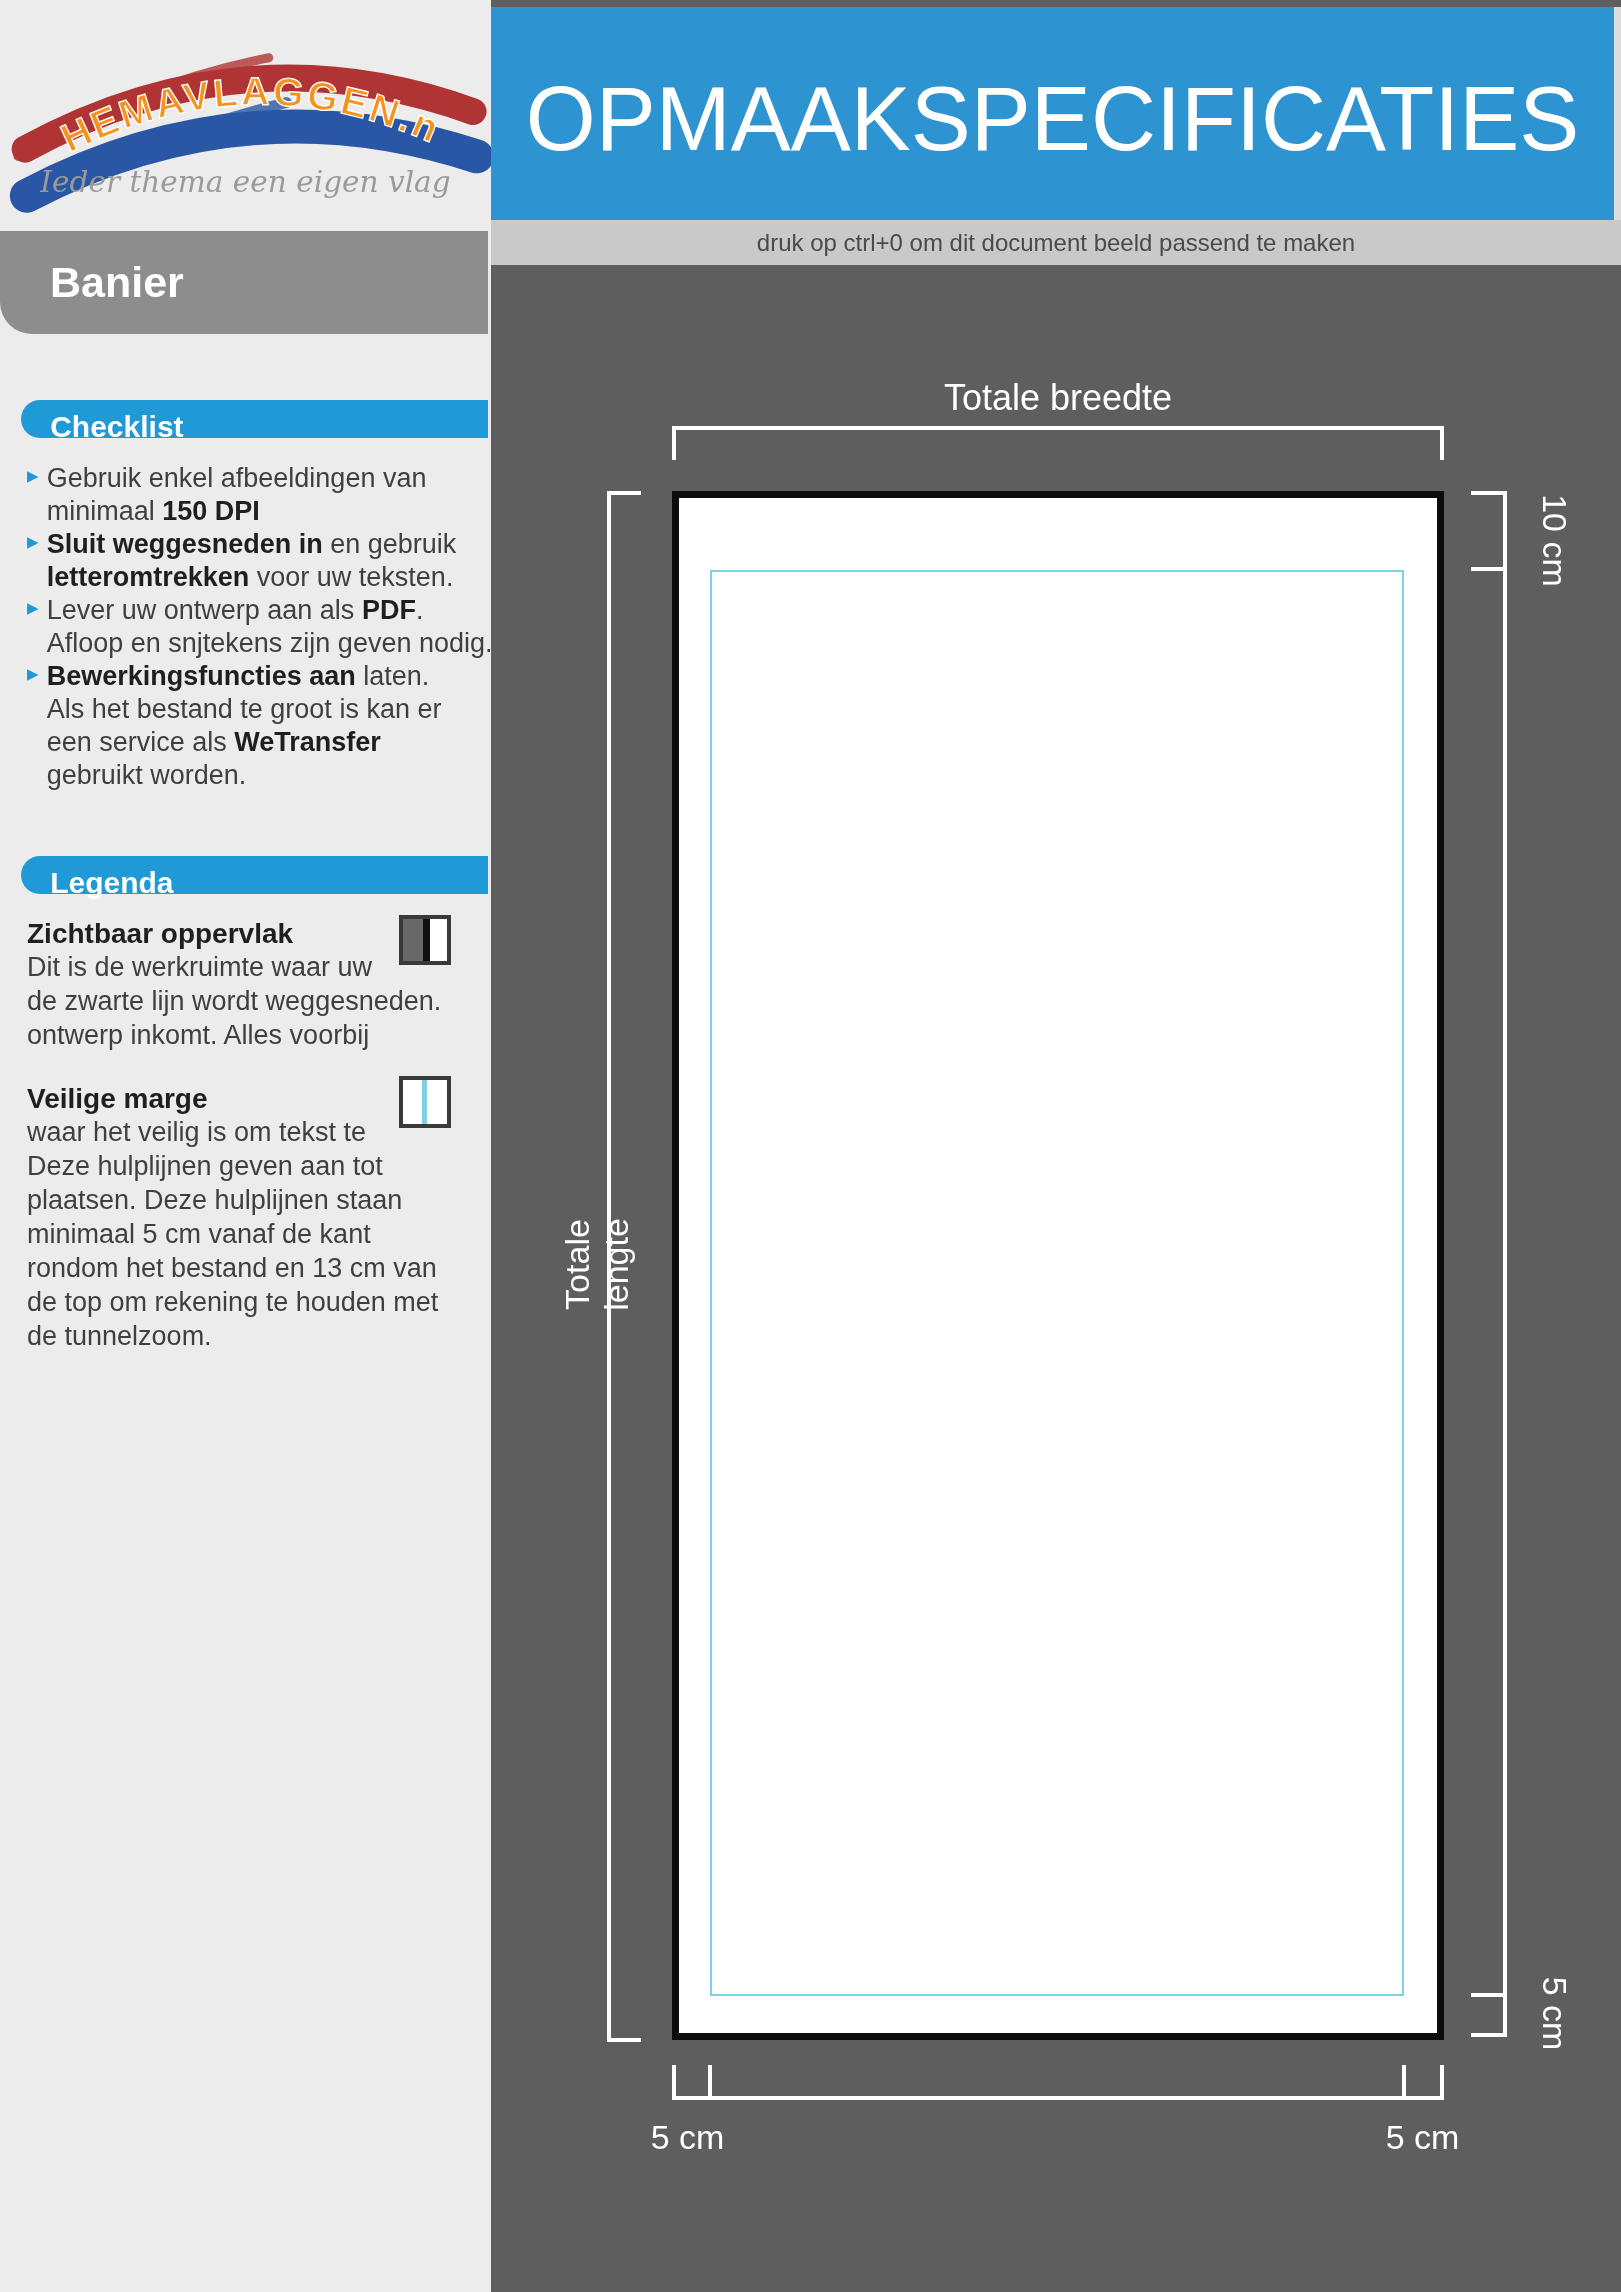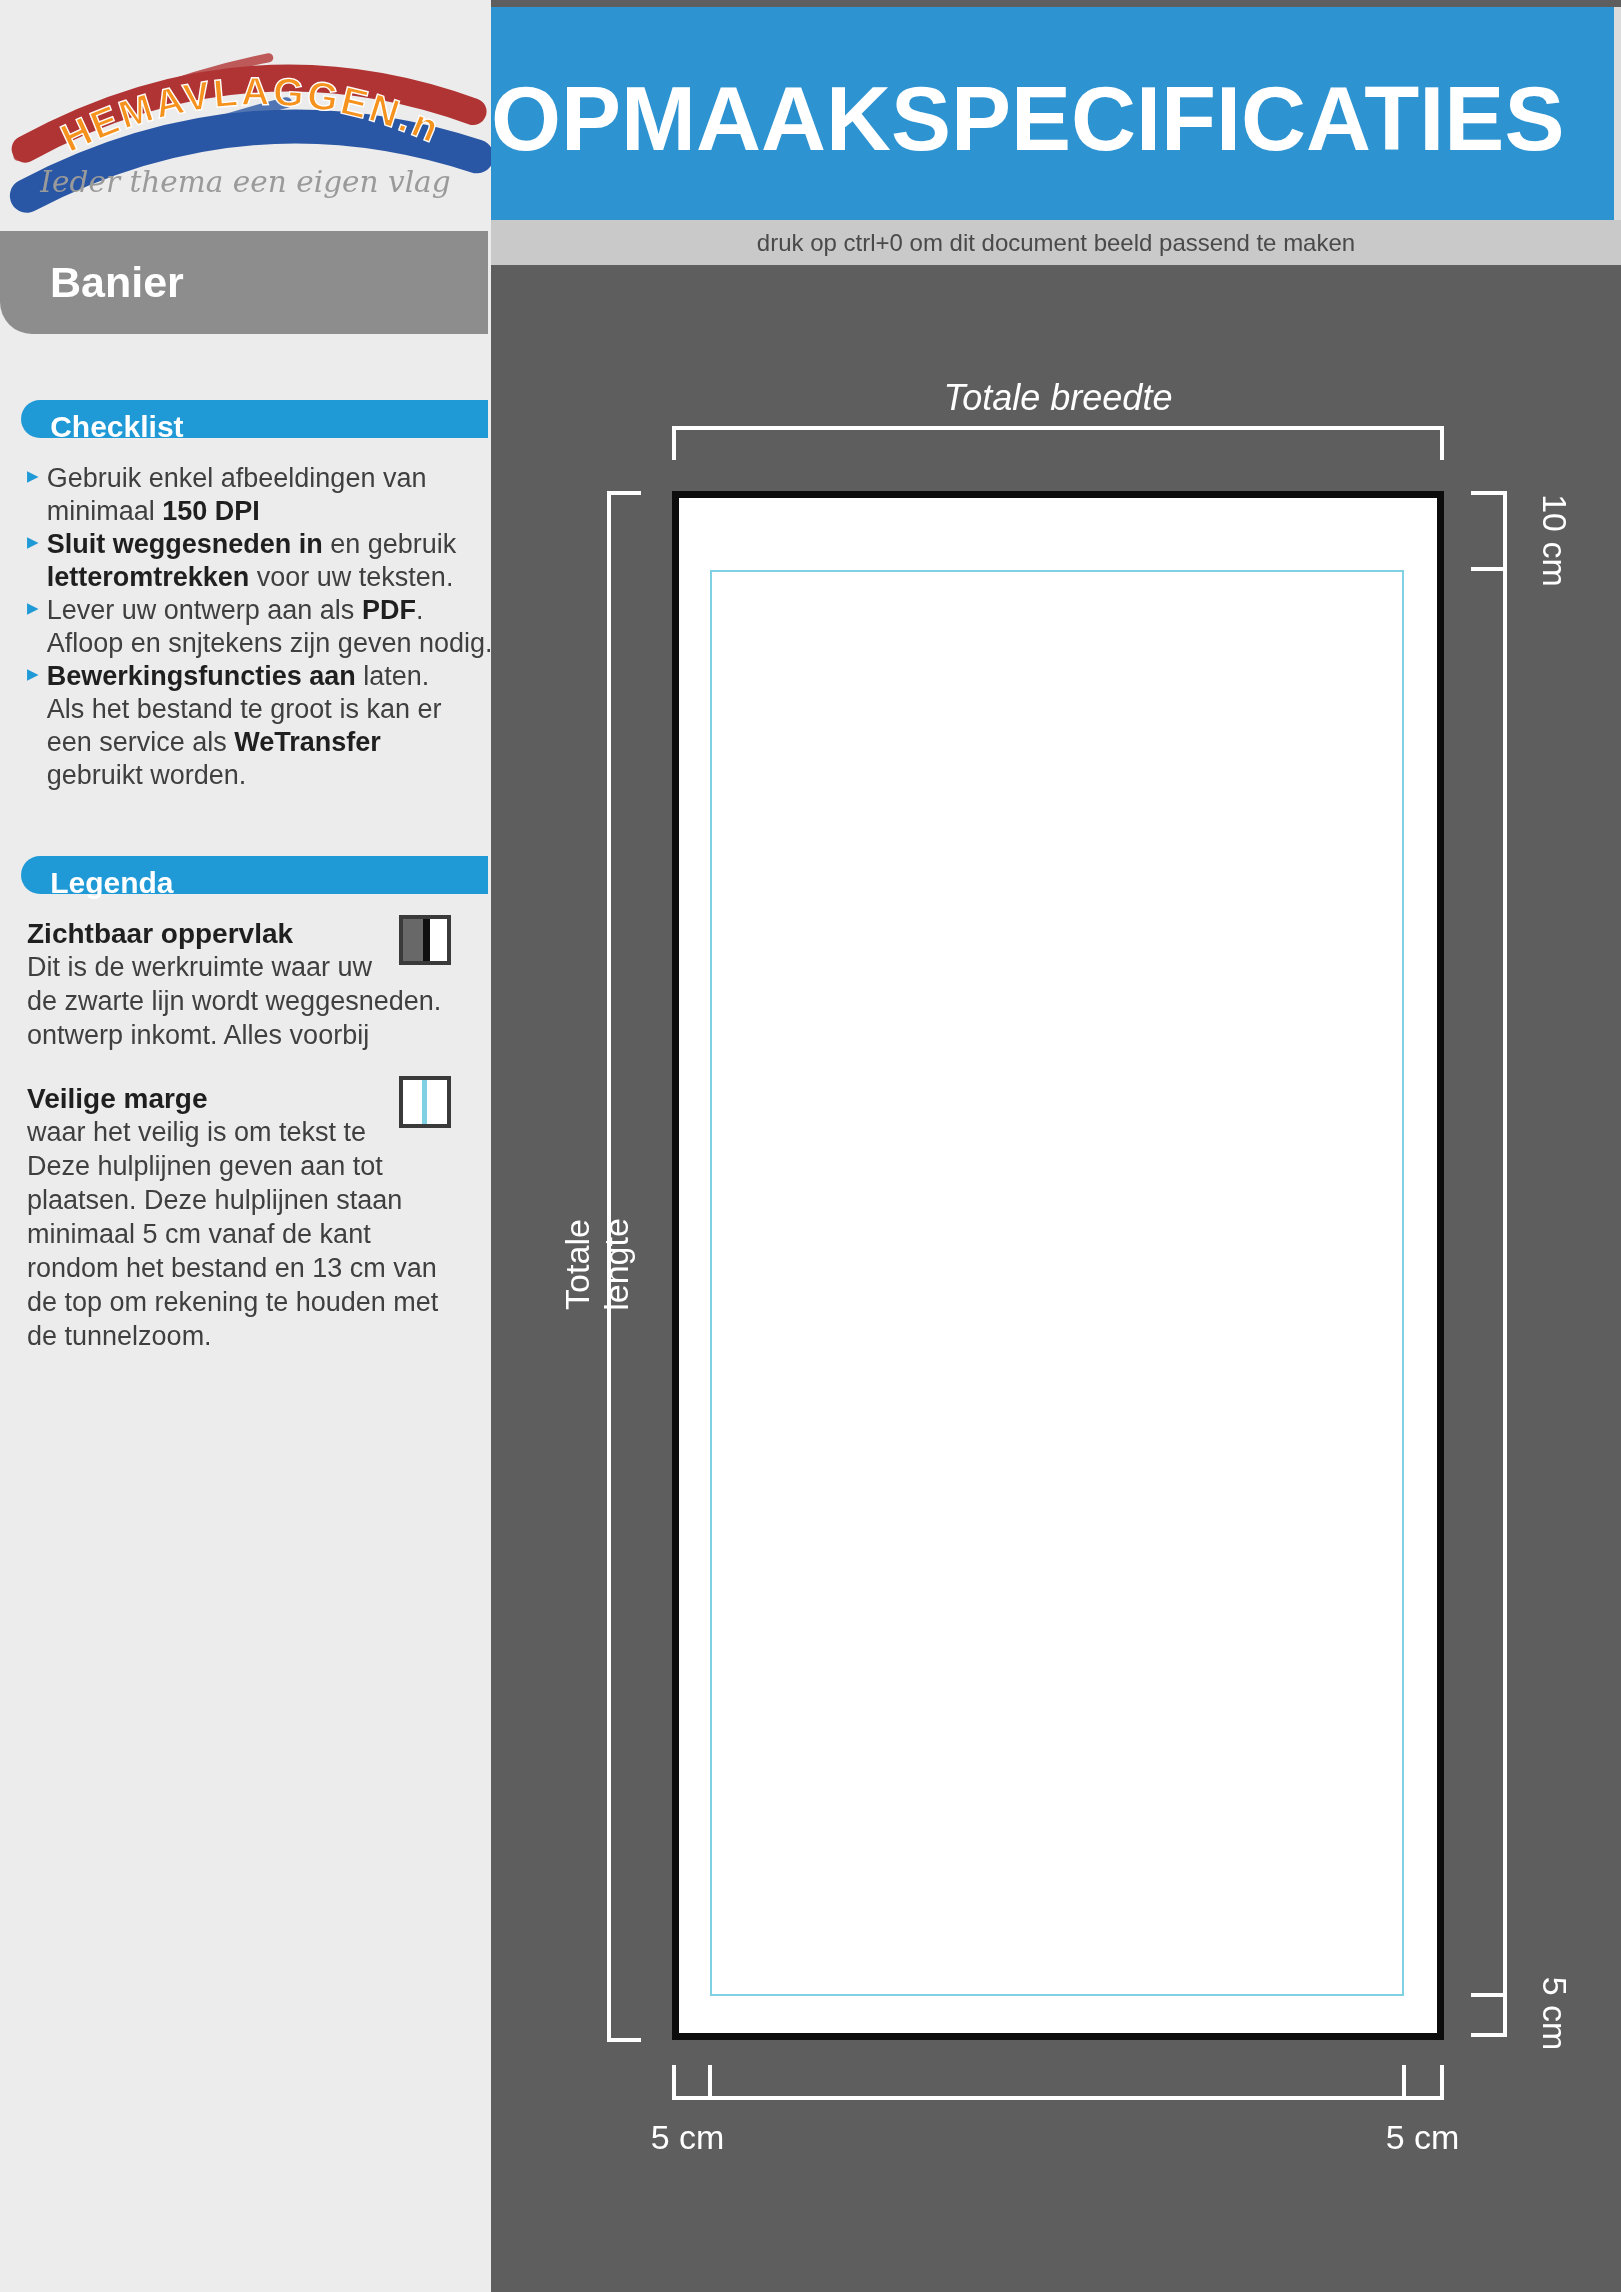--- a/index.html
+++ b/index.html
@@ -5,21 +5,21 @@
   :root{
     --sidebar-bg:#ececec; --banner-gray:#8d8d8d; --accent-blue:#1f9ad7;
     --header-blue:#2e93d1; --instruction-bg:#c9c9c9; --instruction-fg:#4a4a4a;
     --dark-bg:#5e5e5e; --cut-line:#0c0c0c; --safe-cyan:#7fd0e2;
     --body-fg:#3f3f3f; --bold-fg:#1f1f1f; --white:#ffffff;
     --logo-orange:#f6921e; --logo-red:#b13434; --logo-blue:#2a57a5; --tagline-gray:#9a9a9a;
   }
   *{margin:0;padding:0;box-sizing:border-box;}
   html,body{width:1621px;height:2293px;}
   body{font-family:"Liberation Sans",sans-serif;background:#ffffff;position:relative;overflow:hidden;}
-  .abs{position:absolute;font-style:italic;}
+  .abs{position:absolute;}
 
   
   .sidebar{position:absolute;left:0;top:0;width:491px;height:2293px;background:var(--sidebar-bg);}
   .logo-svg{position:absolute;left:0;top:3.6px;width:491px;height:224px;}
   .banier-bar{position:absolute;left:0;top:231px;width:488px;height:103px;background:var(--banner-gray);
     border-bottom-left-radius:32px;color:var(--white);font-size:43px;font-weight:bold;
     line-height:103px;padding-left:50px;}
   .side-banner{position:absolute;left:20.6px;width:467px;height:38px;background:var(--accent-blue);
     border-radius:27px 0 0 27px;color:var(--white);font-size:30px;font-weight:bold;
     line-height:54px;padding-left:29.6px;}
@@ -41,22 +41,22 @@
   .icon-visible{top:915px;display:flex;}
   .icon-visible .iv-left{width:19.7px;background:#686868;}
   .icon-visible .iv-divider{width:7.2px;background:#101010;}
   .icon-visible .iv-right{flex:1;background:#fff;}
   .icon-safe{top:1076px;height:52px;}
   .icon-safe .is-line{position:absolute;left:19px;top:0;width:4.5px;height:100%;background:var(--safe-cyan);}
 
   
   .content{position:absolute;left:491px;top:0;width:1130px;height:2293px;background:var(--dark-bg);}
   .blue-header{position:absolute;left:0;top:7.2px;width:1123px;height:224px;background:var(--header-blue);}
-  .blue-header h1{color:var(--white);font-size:90px;font-weight:bold;letter-spacing:0px;
-    line-height:224px;white-space:nowrap;}
+  .blue-header h1{color:var(--white);font-size:90px;font-weight:normal;letter-spacing:0px;
+    text-align:center;line-height:224px;white-space:nowrap;}
   .edge-strip{position:absolute;left:1123px;top:7.2px;width:7.2px;height:224px;background:#dcdcdc;}
   .instruction-bar{position:absolute;left:0;top:220px;width:1130px;height:45px;background:var(--instruction-bg);}
   .instruction-bar div{color:var(--instruction-fg);font-size:24px;line-height:45px;text-align:center;}
 
   .canvas-rect{position:absolute;left:181px;top:491px;width:772px;height:1549px;
     background:var(--white);border:7.2px solid var(--cut-line);}
   .safe-rect{position:absolute;left:219px;top:570px;width:694px;height:1426px;
     border:2.7px solid var(--safe-cyan);}
 
   .dim{background:var(--white);}

